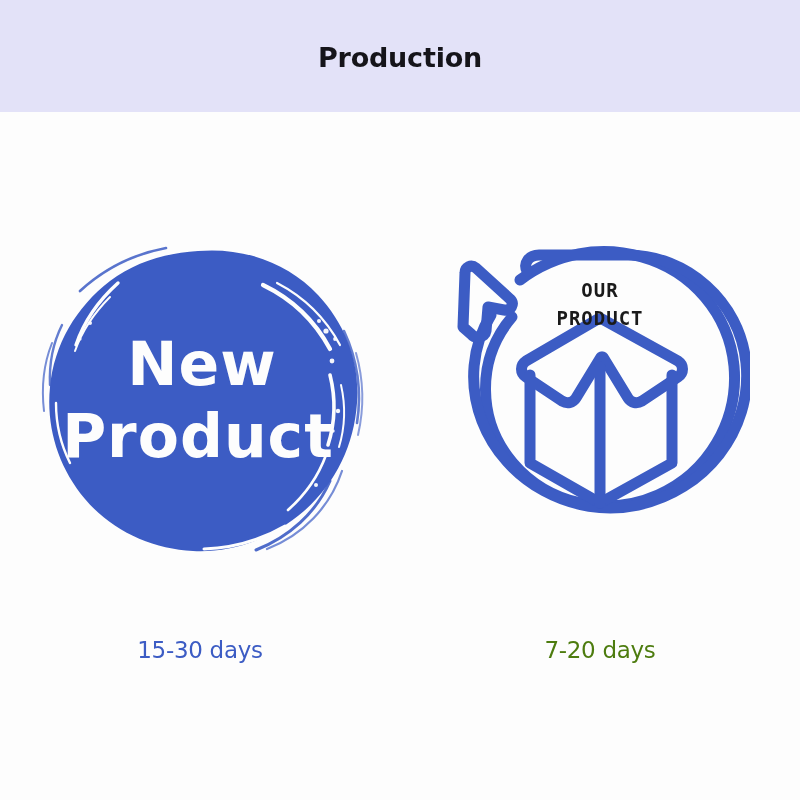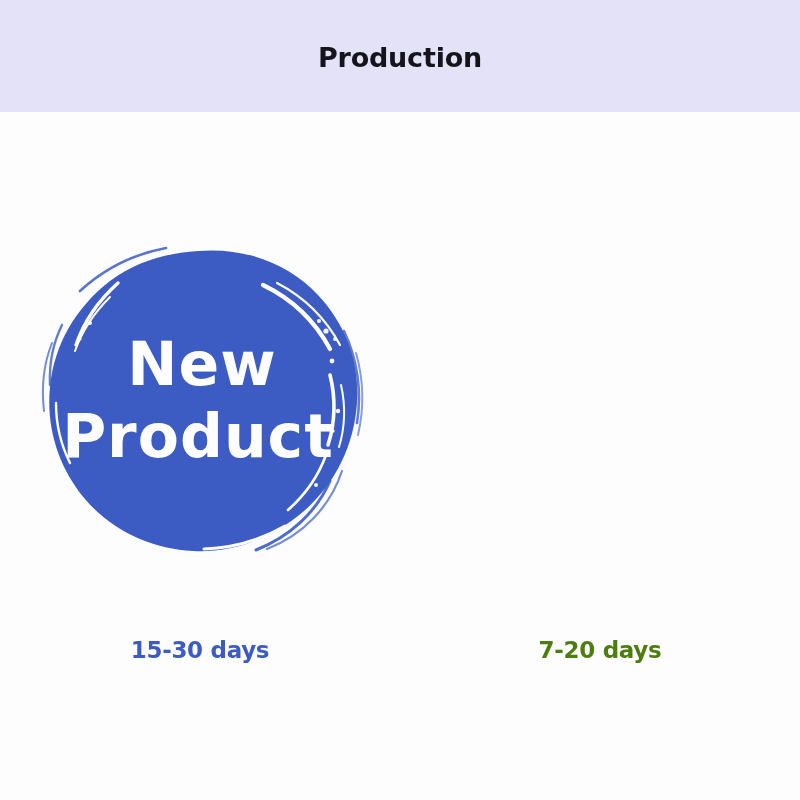--- a/index.html
+++ b/index.html
@@ -67,21 +67,21 @@
     justify-content: center;
   }
   .caption {
     position: absolute;
     left: 0;
     top: 525px;
     width: 400px;
     text-align: center;
     font-family: "DejaVu Sans", sans-serif;
     font-size: 23px;
-    font-weight: 700;
+    font-weight: 400;
     color: #3c5cc4;
     letter-spacing: -0.3px;
   }
 
   .brush-badge svg, .product-icon svg { display: block; }
 </style>
 </head>
 <body>
 
 <div id="page" style="background: rgb(253, 253, 253);">
@@ -144,17 +144,72 @@
 
             <text x="172" y="150" text-anchor="middle" font-family="'DejaVu Sans', sans-serif" font-size="60" font-weight="700" fill="#fdfdfd" letter-spacing="1">New</text>
             <text x="168" y="222" text-anchor="middle" font-family="'DejaVu Sans', sans-serif" font-size="60" font-weight="700" fill="#fdfdfd" letter-spacing="1">Product</text>
           </svg>
         </div>
       </div>
       <div class="caption" style="color: rgb(60, 92, 196);">15-30 days</div>
     </div>
 
     <div class="column">
+      <div class="badge-wrap">
+        <div class="product-icon">
+          <svg width="300" height="330" viewBox="0 0 300 330" xmlns="http://www.w3.org/2000/svg">
+            <g fill="none" stroke="#3c5cc4" stroke-width="11" stroke-linecap="round" stroke-linejoin="round">
+
+              <path d="M70 45
+                       C106 18 150 10 192 22
+                       C242 36 279 79 284 131
+                       C289 186 258 238 208 260
+                       C158 282 99 270 63 228
+                       C27 186 26 124 62 82"></path>
+
+              <path d="M77 36
+                       C73 28 79 20 89 20
+                       L178 20
+                       C236 20 290 66 296 128
+                       C303 196 254 256 188 270
+                       C122 284 55 246 32 186
+                       C18 150 22 110 41 80"></path>
+
+              <path d="M13 92
+                       L15 38
+                       C15 32 21 29 26 33
+                       L60 64
+                       C65 69 61 76 54 75
+                       L38 72
+                       L36 96
+                       C35 103 25 104 21 99 Z"></path>
+
+              <path d="M148 84
+                       L76 126
+                       C70 130 70 138 76 142
+                       L112 166
+                       C117 169 123 168 126 163
+                       L151 122"></path>
+              <path d="M152 84
+                       L228 126
+                       C234 130 234 138 228 142
+                       L192 166
+                       C187 169 181 168 178 163
+                       L153 122"></path>
+
+              <path d="M80 140
+                       L80 228
+                       L150 268
+                       L222 228
+                       L222 140"></path>
+              <path d="M150 132 L150 268"></path>
+            </g>
+
+            <text x="150" y="62" text-anchor="middle" font-family="'DejaVu Sans Mono', monospace" font-size="19" font-weight="700" fill="#1a1a1a" letter-spacing="1">OUR</text>
+            <text x="150" y="90" text-anchor="middle" font-family="'DejaVu Sans Mono', monospace" font-size="19" font-weight="700" fill="#1a1a1a" letter-spacing="1">PRODUCT</text>
+          </svg>
+        </div>
+      </div>
       <div class="caption" style="color: #4d7c0f;">7-20 days</div>
     </div>
 
   </div>
 </div>
 
 </body></html>

